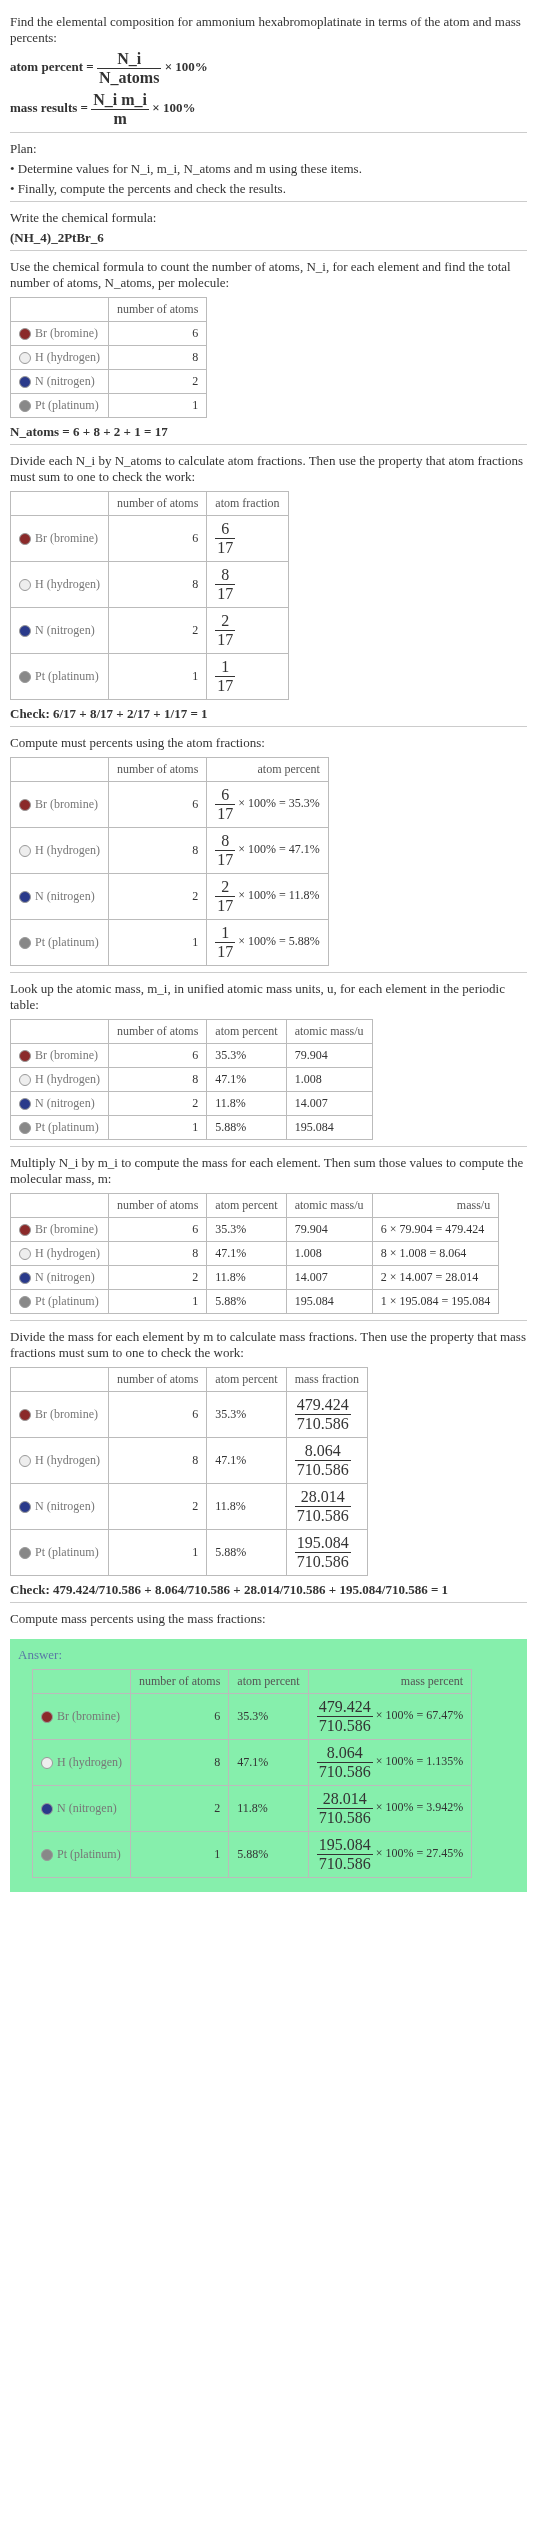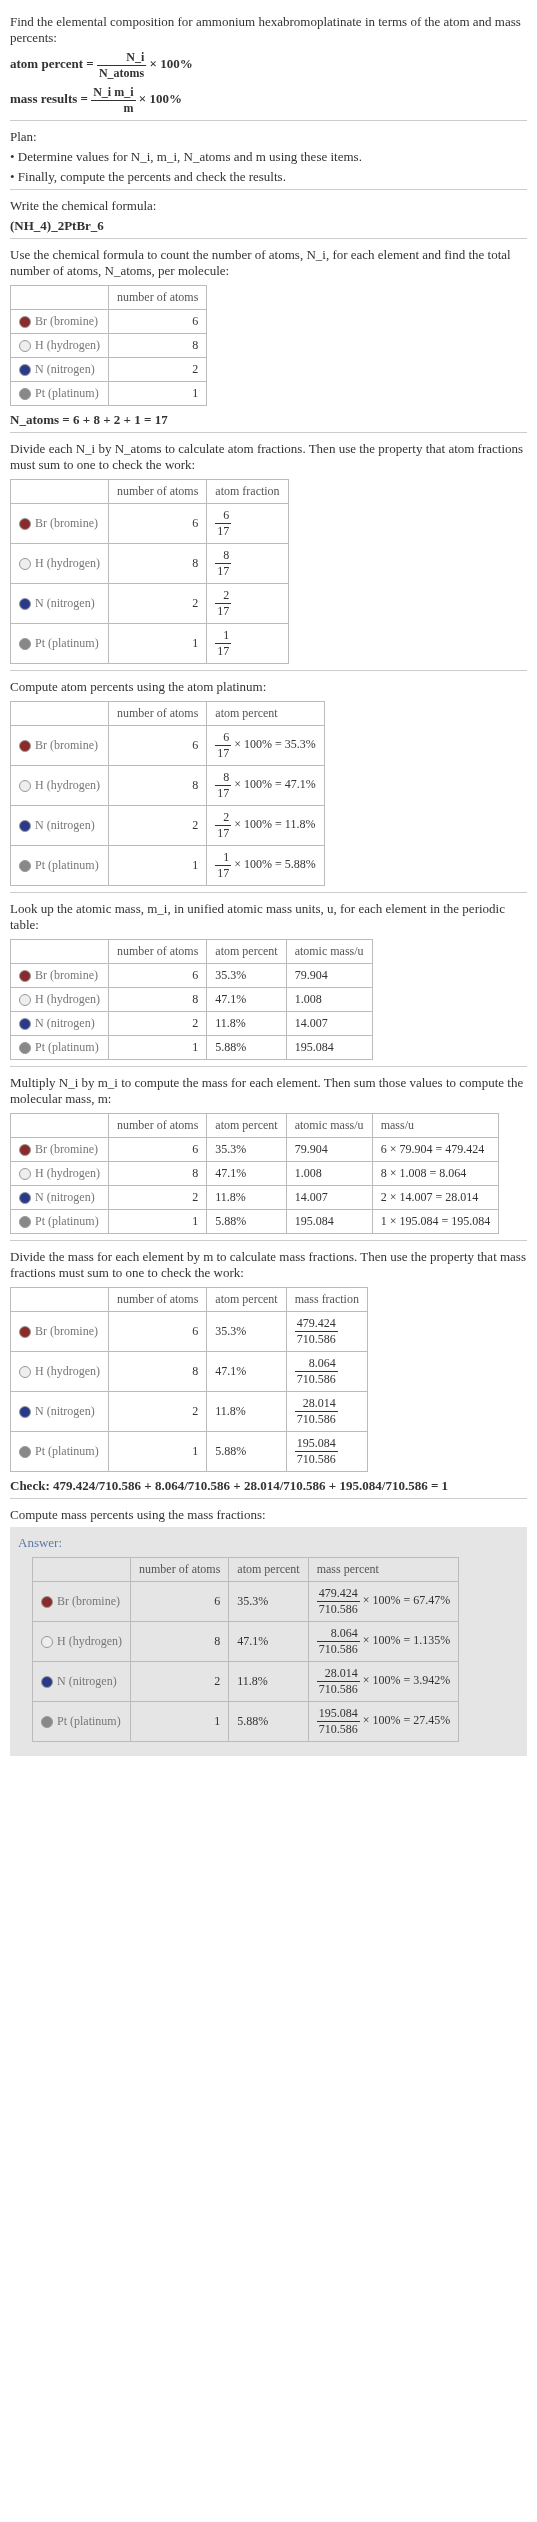--- a/index.html
+++ b/index.html
@@ -17,58 +17,59 @@
     margin-bottom: 8px;
   }
   .section:last-child { border-bottom: none; }
   .formula {
     font-family: "Times New Roman", serif;
     font-weight: bold;
   }
   .frac {
     display: inline-block;
     vertical-align: middle;
-    text-align: right;
-    font-size: 12px;
+    text-align: center;
+    font-size: 16px;
   }
   .frac .num { display:block; border-bottom:1px solid #333; padding:0 2px; }
   .frac .den { display:block; padding:0 2px; }
   table {
     border-collapse: collapse;
     margin: 6px 0;
     font-size: 12px;
   }
   th, td {
     border: 1px solid #bbb;
     padding: 4px 8px;
     text-align: left;
     vertical-align: middle;
   }
   th {
     font-weight: normal;
     color: #555;
+    text-align: right;
   }
   td.num { text-align: right; }
   .dot {
     display: inline-block;
     width: 10px; height: 10px;
     border-radius: 50%;
     margin-right: 4px;
     vertical-align: middle;
     border: 1px solid #999;
   }
   .br { background: #8b2a2a; }
   .h  { background: #eee; }
   .n  { background: #2a3a8b; }
   .pt { background: #888; }
   .gray { color: #777; }
   .answer-box {
-    background: #e5e5e5;
+    background: #86efac;
     padding: 8px;
-    margin-top: 4px;
+    margin-top: 12px;
   }
   .answer-label {
     color: #5a7aa5;
     font-size: 13px;
     margin-bottom: 4px;
   }
   p { margin: 4px 0; }
   .indent { margin-left: 14px; }
 </style>
 </head>
@@ -156,24 +157,28 @@
           <td class="num">2</td>
           <td><span class="frac"><span class="num">2</span><span class="den">17</span></span></td>
         </tr>
         <tr>
           <td><span class="dot pt"></span><span class="gray">Pt (platinum)</span></td>
           <td class="num">1</td>
           <td><span class="frac"><span class="num">1</span><span class="den">17</span></span></td>
         </tr>
       </tbody>
   </table>
-</div>
-
-<div class="section">
-  <p>Compute atom percents using the atom platinum:</p>
+  <p class="formula">
+    <span>Check:</span>
+    <span> 6/17 + 8/17 + 2/17 + 1/17 = 1</span>
+  </p>
+</div>
+
+<div class="section">
+  <p>Compute must percents using the atom fractions:</p>
   <table>
     <tbody>
         <tr>
       <th></th>
       <th>number of atoms</th>
       <th>atom percent</th>
     </tr>
     </tbody>
       <tbody id="atompct-rows">
         <tr>

